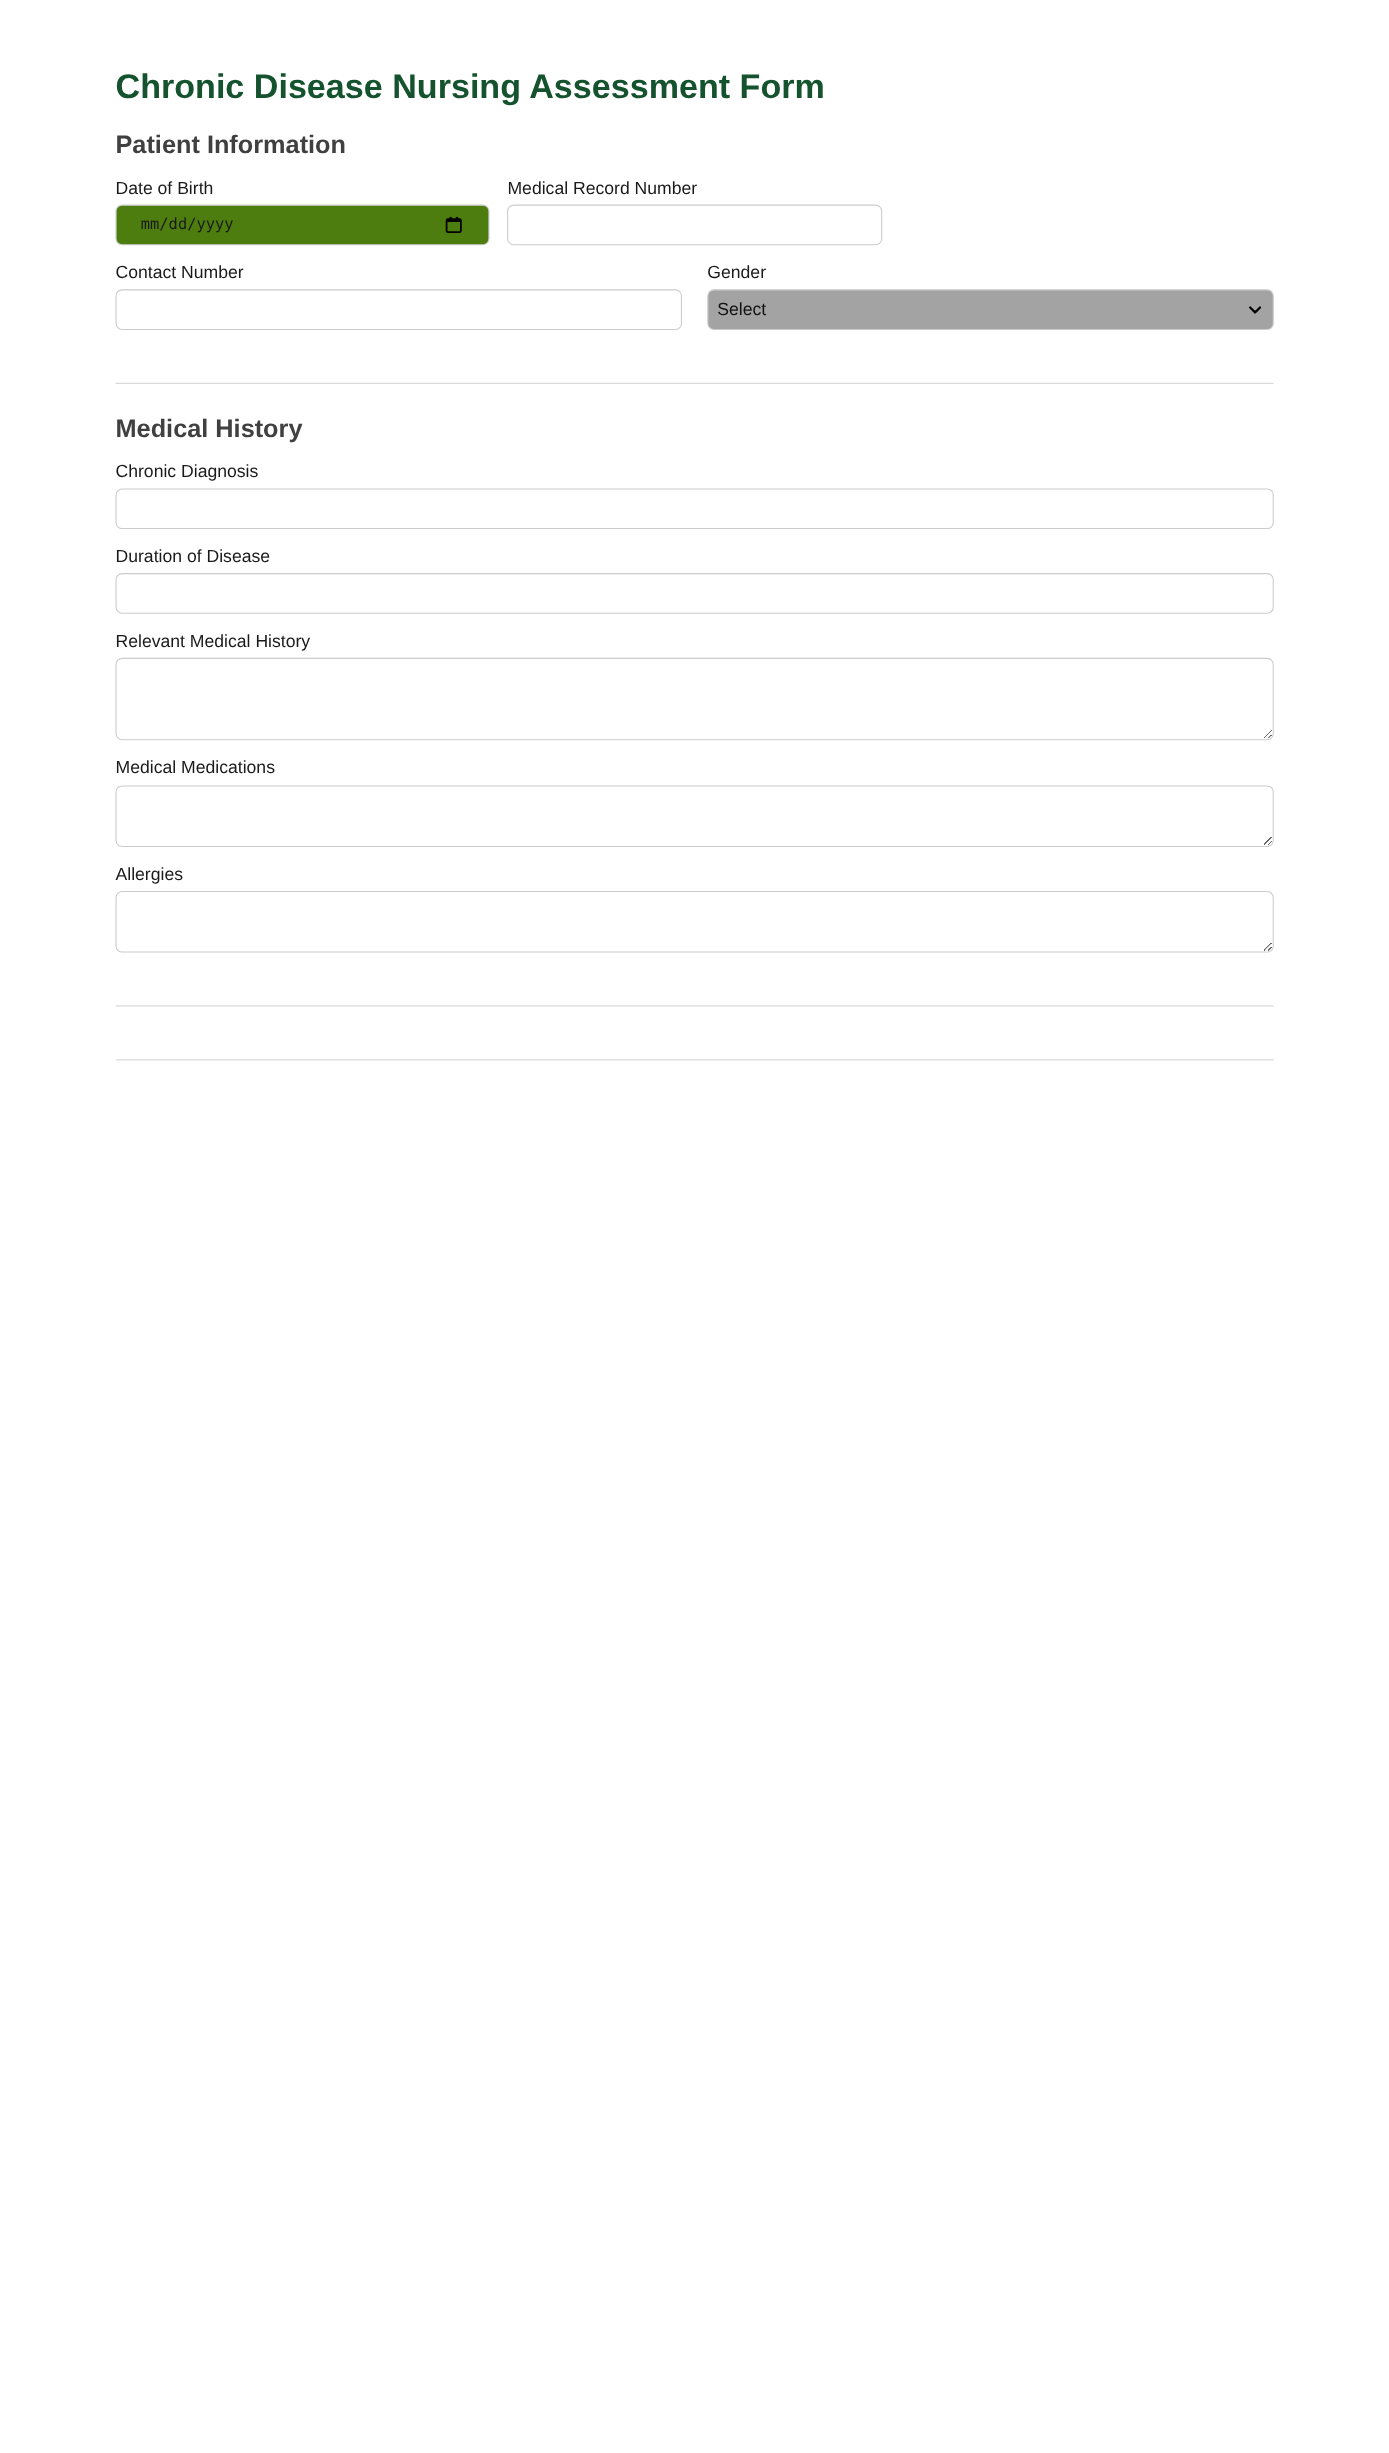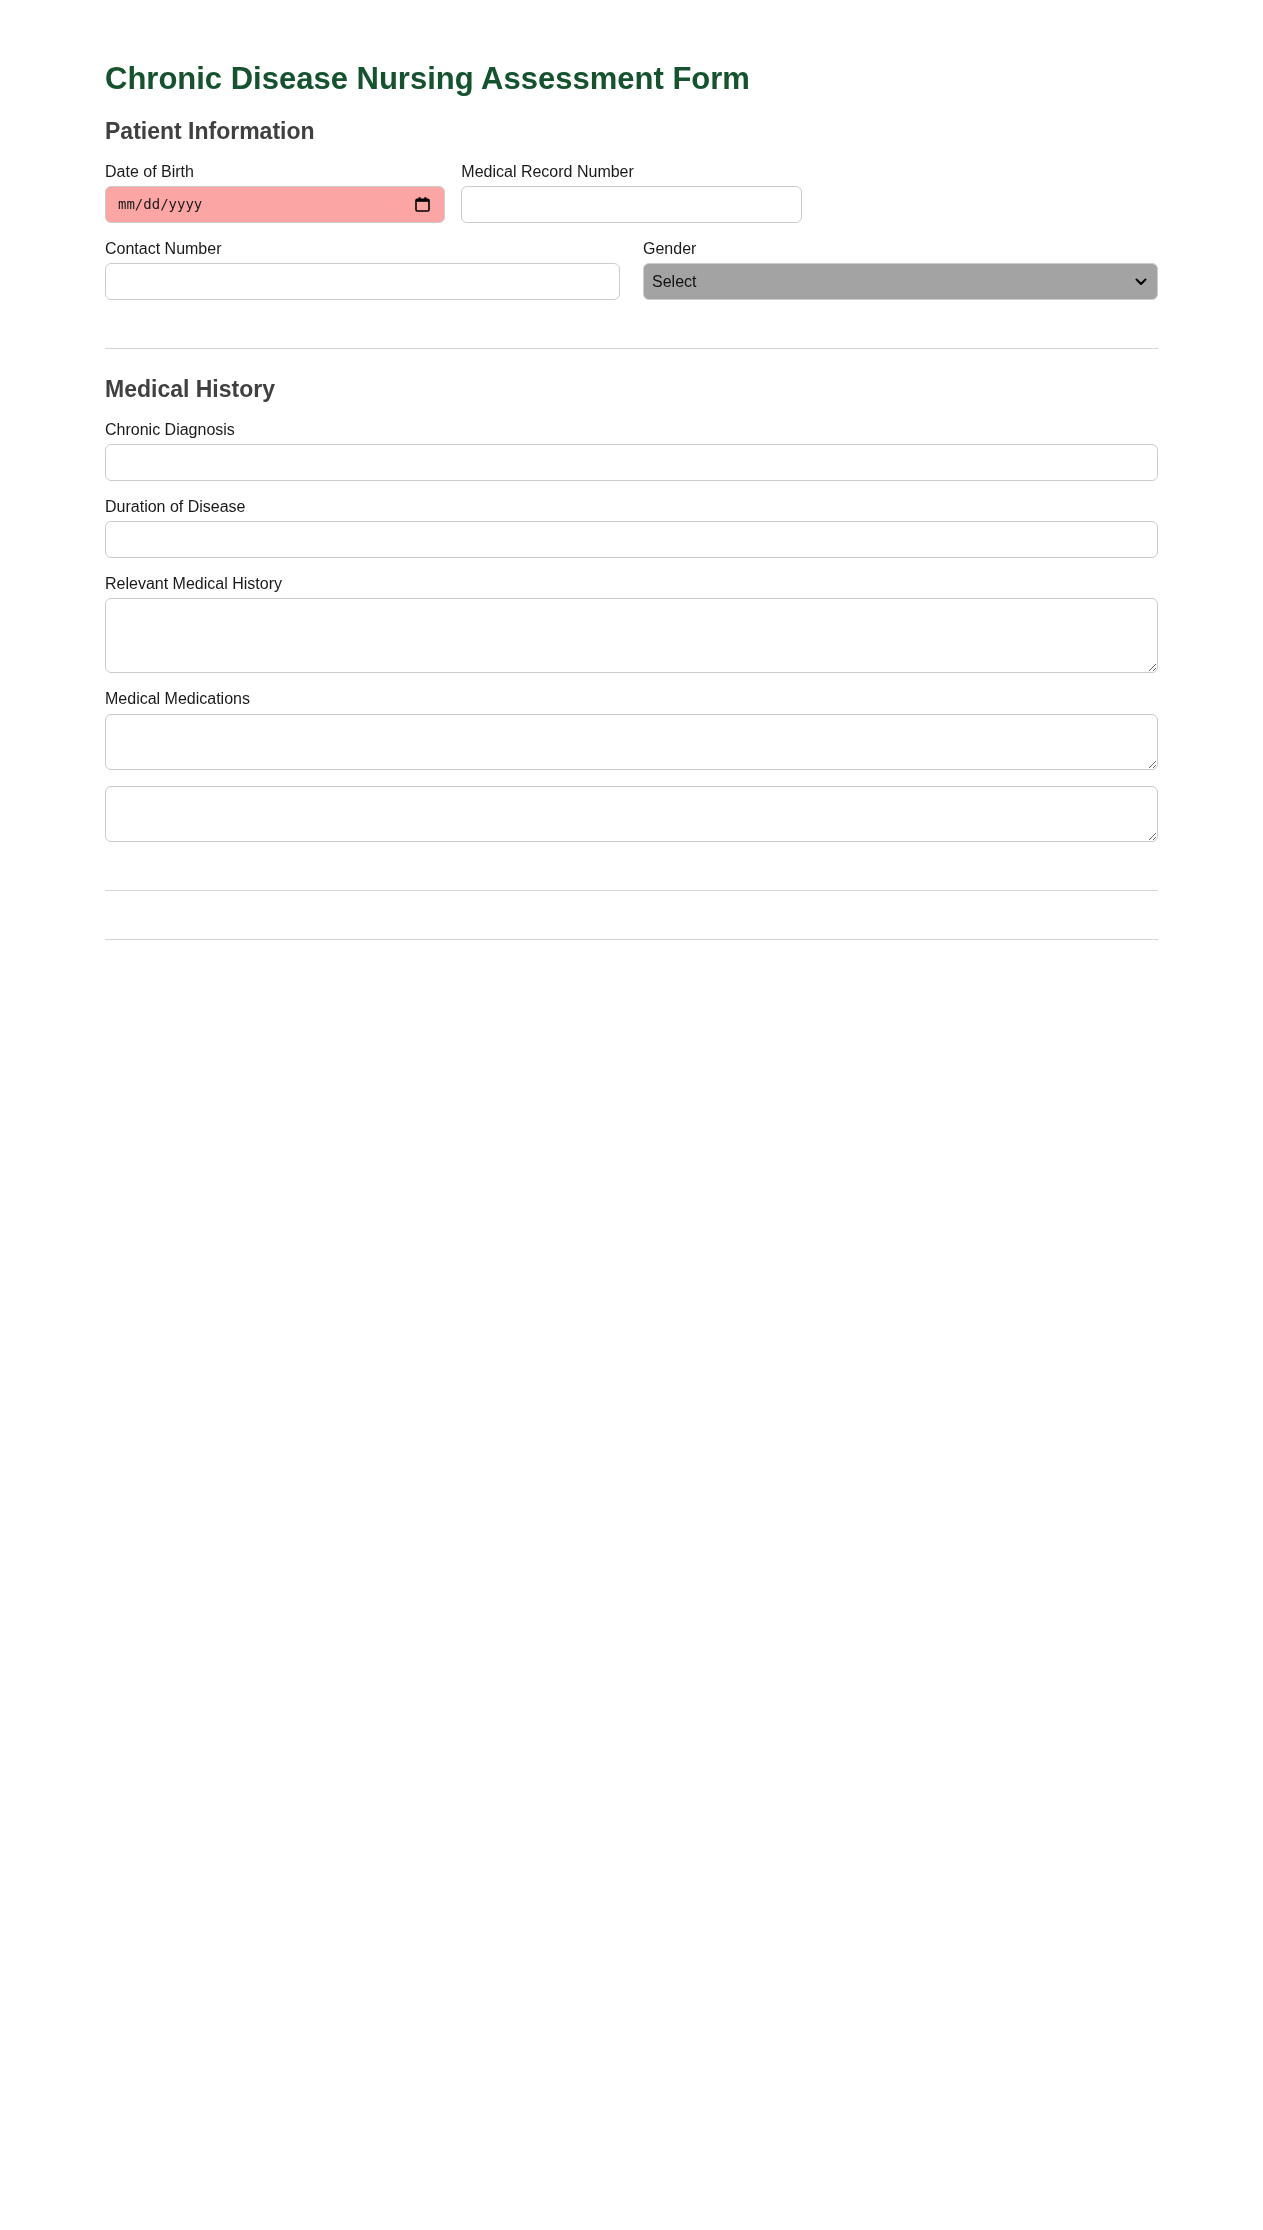--- a/index.html
+++ b/index.html
@@ -83,24 +83,24 @@
   }
   textarea.ta-sm { height: 56px; }
   textarea.ta-lg { height: 75px; }
   
   .date-input {
     display: flex;
     align-items: center;
     justify-content: space-between;
     width: 100%;
     height: 37px;
-    padding: 0 12px;
-    border: 1px solid #cccccc;
-    border-radius: 6px;
-    background: #fca5a5;
+    padding: 0 22px;
+    border: 1px solid #cccccc;
+    border-radius: 6px;
+    background: #4d7c0f;
     cursor: text;
   }
   .date-placeholder {
     font-family: "DejaVu Sans Mono", "Liberation Mono", monospace;
     font-size: 14px;
     color: #1a1a1a;
     letter-spacing: 0px;
   }
   .calendar-btn {
     display: inline-flex;
@@ -212,20 +212,21 @@
       <label class="field-label">Relevant Medical History</label>
       <textarea class="text-area ta-lg" style=""></textarea>
     </div>
 
     <div class="field block">
       <label class="field-label">Medical Medications</label>
       <textarea class="text-area ta-sm" style=""></textarea>
     </div>
 
     <div class="field block">
+      <label class="field-label">Allergies</label>
       <textarea class="text-area ta-sm" style=""></textarea>
     </div>
   </section>
 
   <hr class="divider">
 
 
   <hr class="divider">
 
 </div>

